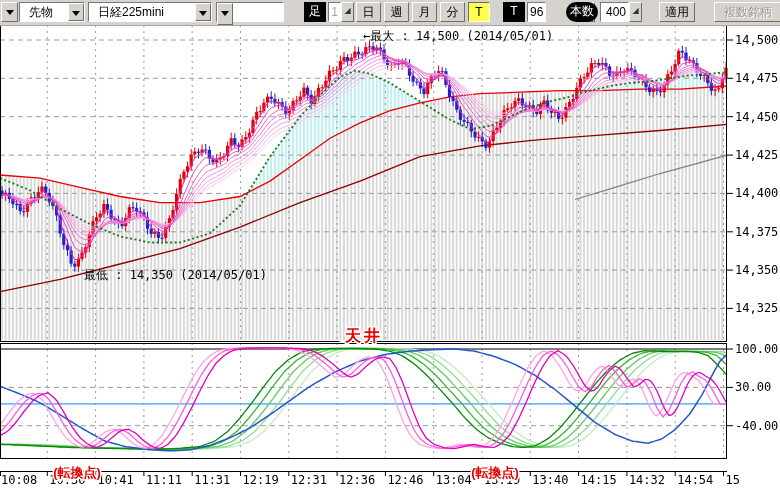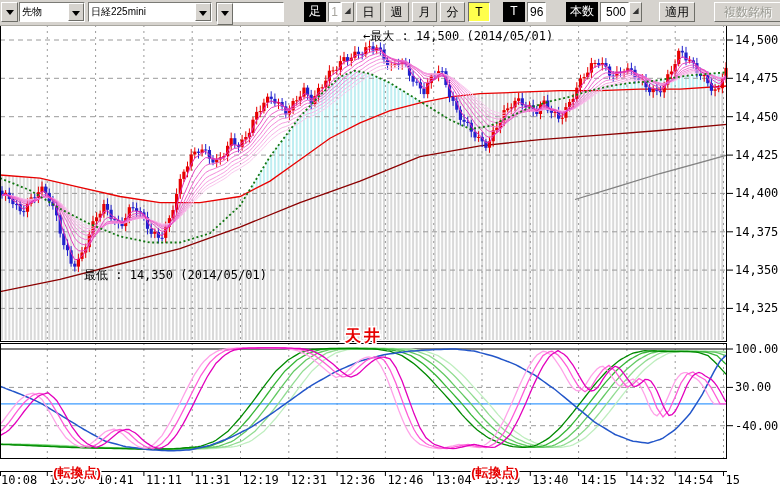--- a/index.html
+++ b/index.html
@@ -10,21 +10,21 @@
   
   .toolbar{position:absolute;left:0;top:0;width:780px;height:25px;background:#d6d3ce;
            border-bottom:1px solid #a8a69f;z-index:5;}
   .toolbar *{box-sizing:border-box;font-family:"Liberation Sans","DejaVu Sans",sans-serif;}
   .tb{position:absolute;top:2px;height:20px;}
   .btn{background:#d6d3ce;border:1px solid;border-color:#ffffff #6e6e68 #6e6e68 #ffffff;
        font-size:12px;line-height:17px;text-align:center;color:#000;padding:0;cursor:default;}
   .arr{display:inline-block;width:0;height:0;border:4px solid transparent;border-top:5px solid #000;
        margin-top:7px;}
   .combo{display:flex;background:#fff;border:1px solid;border-color:#7a7a75 #ffffff #ffffff #7a7a75;}
-  .combo-text{flex:1;font-size:10px;line-height:18px;padding:0 2px;white-space:nowrap;overflow:hidden;}
+  .combo-text{flex:1;font-size:12px;line-height:18px;padding:0 9px;white-space:nowrap;overflow:hidden;}
   .combo-btn{width:16px;background:#d6d3ce;border:1px solid;border-color:#ffffff #6e6e68 #6e6e68 #ffffff;
        text-align:center;}
   .blabel{background:#000;color:#fff;font-size:12px;line-height:18px;padding:0 4px;text-align:center;}
   .spin{display:flex;}
   .spin-val{flex:1;background:#fff;border:1px solid;border-color:#7a7a75 #ffffff #ffffff #7a7a75;
        font-size:12px;line-height:18px;text-align:right;padding:0 2px;}
   .spin-val.dim{color:#a7a59e;}
   .spin-btn{width:13px;background:#d6d3ce;border:1px solid;border-color:#ffffff #6e6e68 #6e6e68 #ffffff;
        font-size:8px;line-height:16px;text-align:center;color:#333;}
   .pbtn{width:25px;}
@@ -67,24 +67,24 @@
     <button class="tb btn pbtn" style="left:440px;">分</button>
     <button class="tb btn pbtn active" style="left:468px;width:22px;">T</button>
 
     <div class="tb blabel" style="left:503px;width:22px;">T</div>
 
     <div class="tb spin" style="left:527px;width:37px;gap:40px;">
       <span class="spin-val">96</span>
       <span class="spin-btn">◢</span>
     </div>
 
-    <div class="tb blabel" style="left:566px;width:32px;">本数</div>
+    <div class="tb blabel" style="left:566px;width:32px;border-radius:10px;">本数</div>
 
     <div class="tb spin" style="left:600px;width:42px;">
-      <span class="spin-val">500</span>
+      <span class="spin-val">400</span>
       <span class="spin-btn">◢</span>
     </div>
 
     <button class="tb btn" style="left:659px;width:36px;">適用</button>
 
     <button class="tb btn dbtn" style="left:714px;width:68px;">複数銘柄</button>
   </div>
 
   <div id="chart">
       <svg width="780" height="500" viewBox="0 0 780 500">

